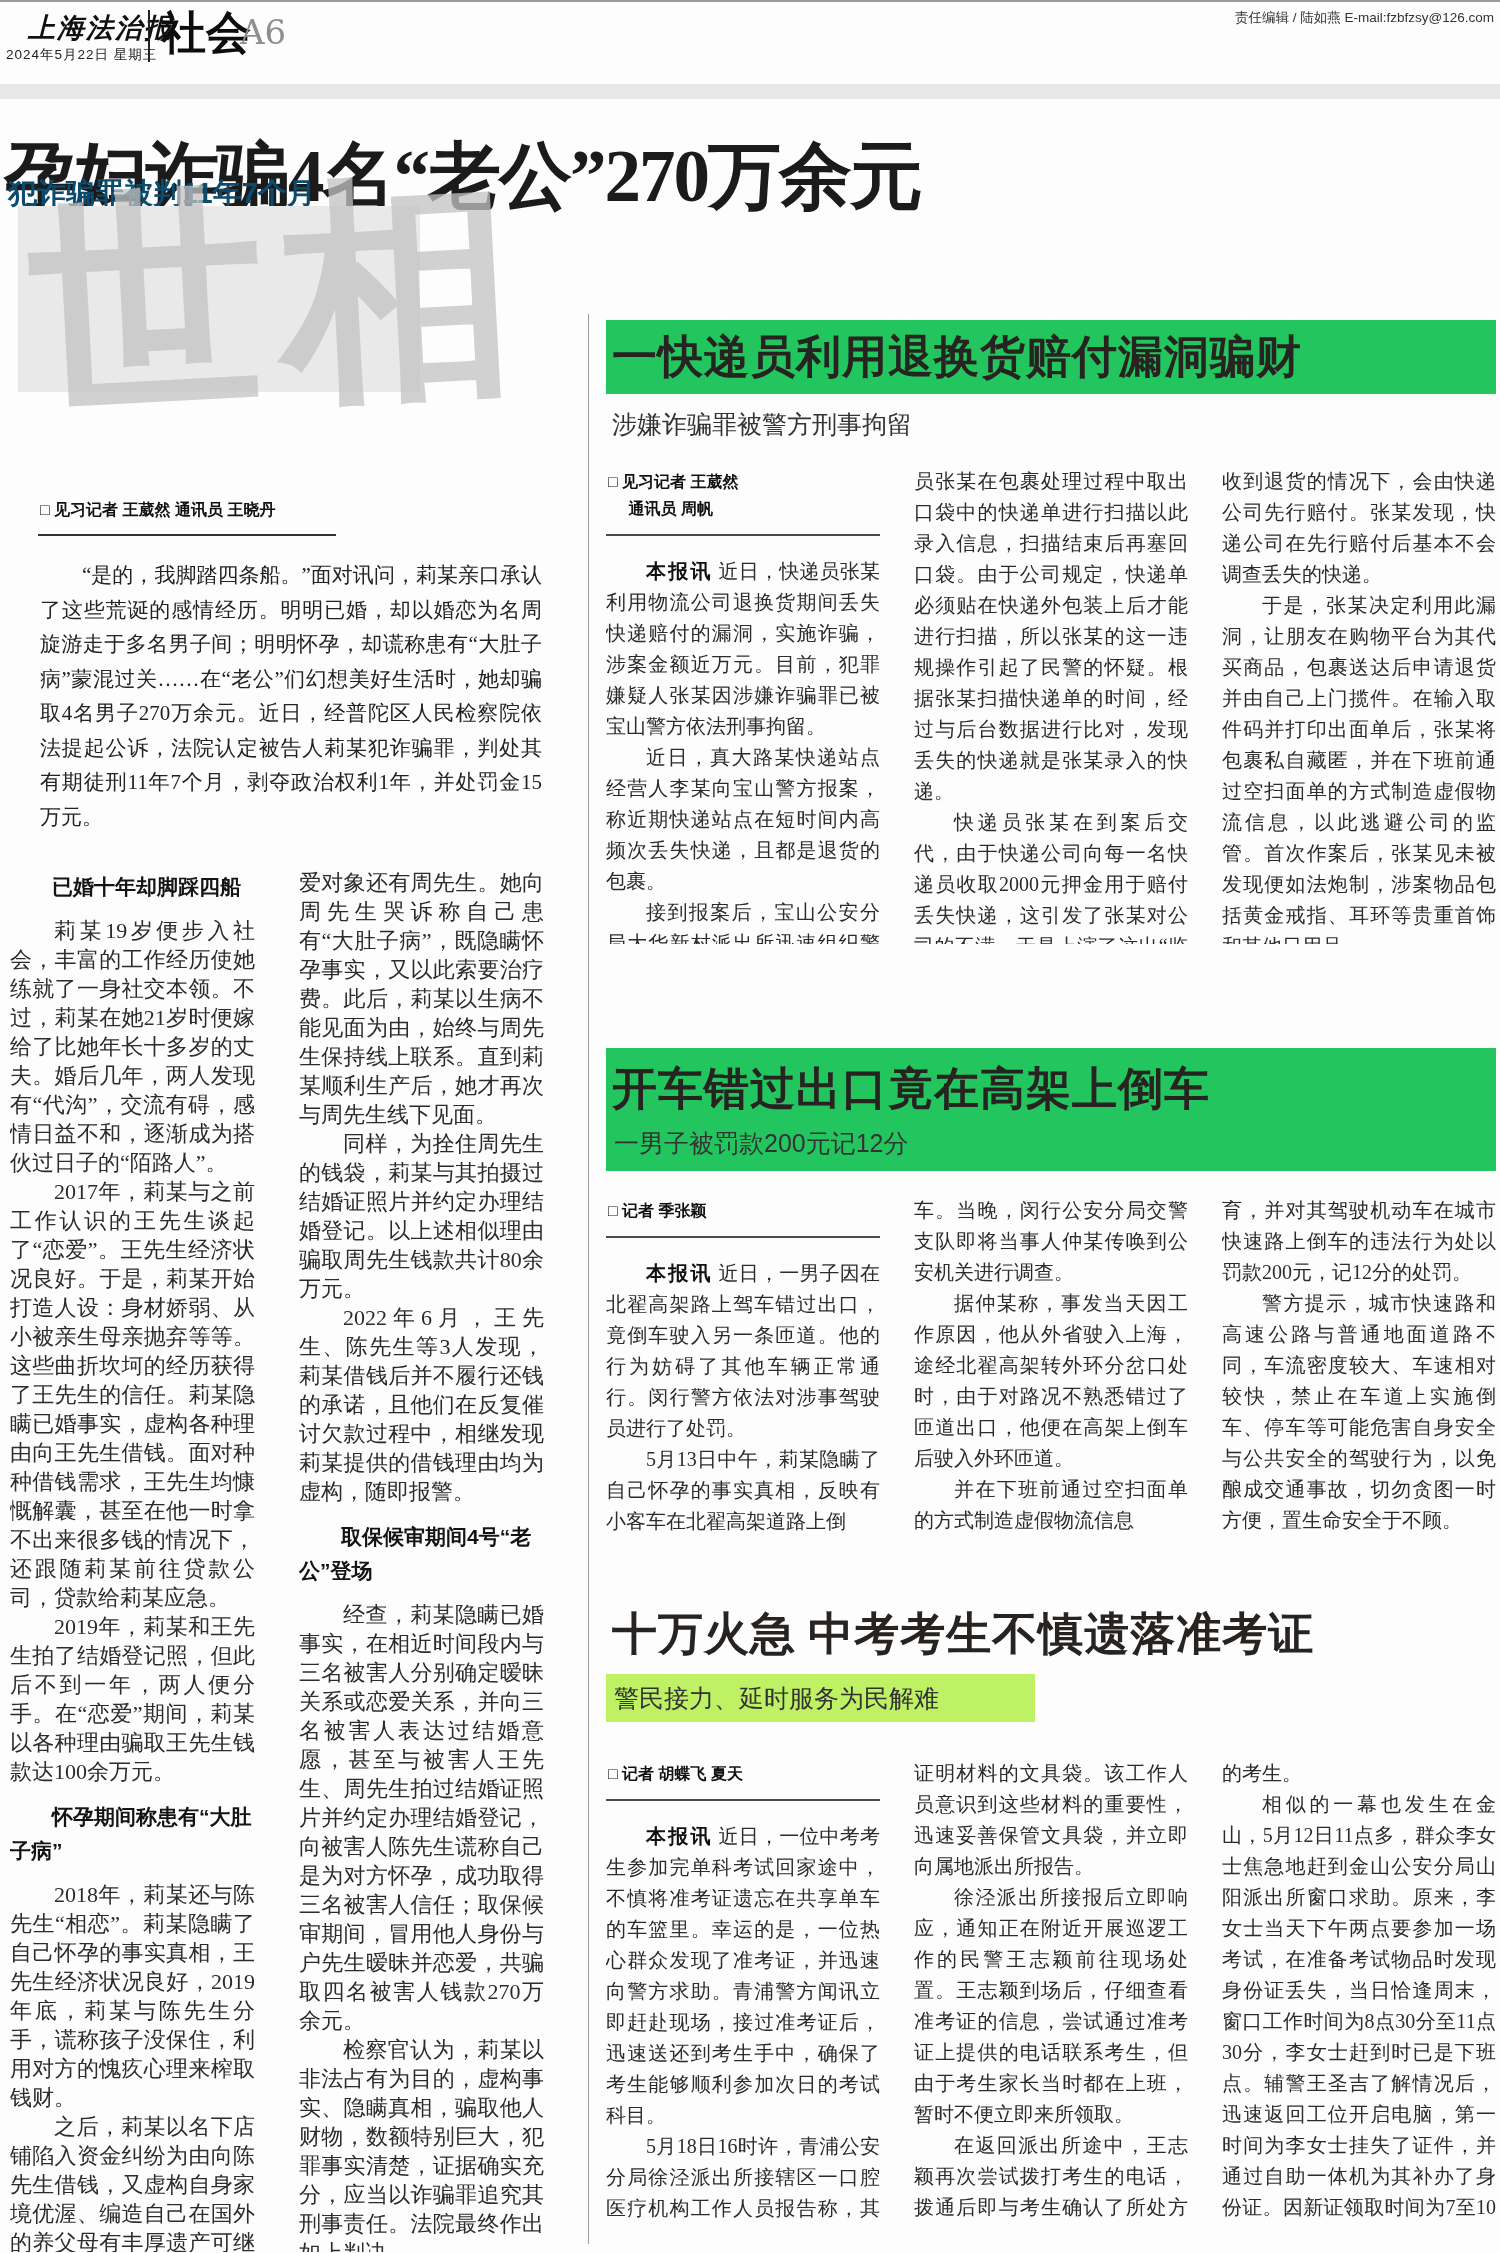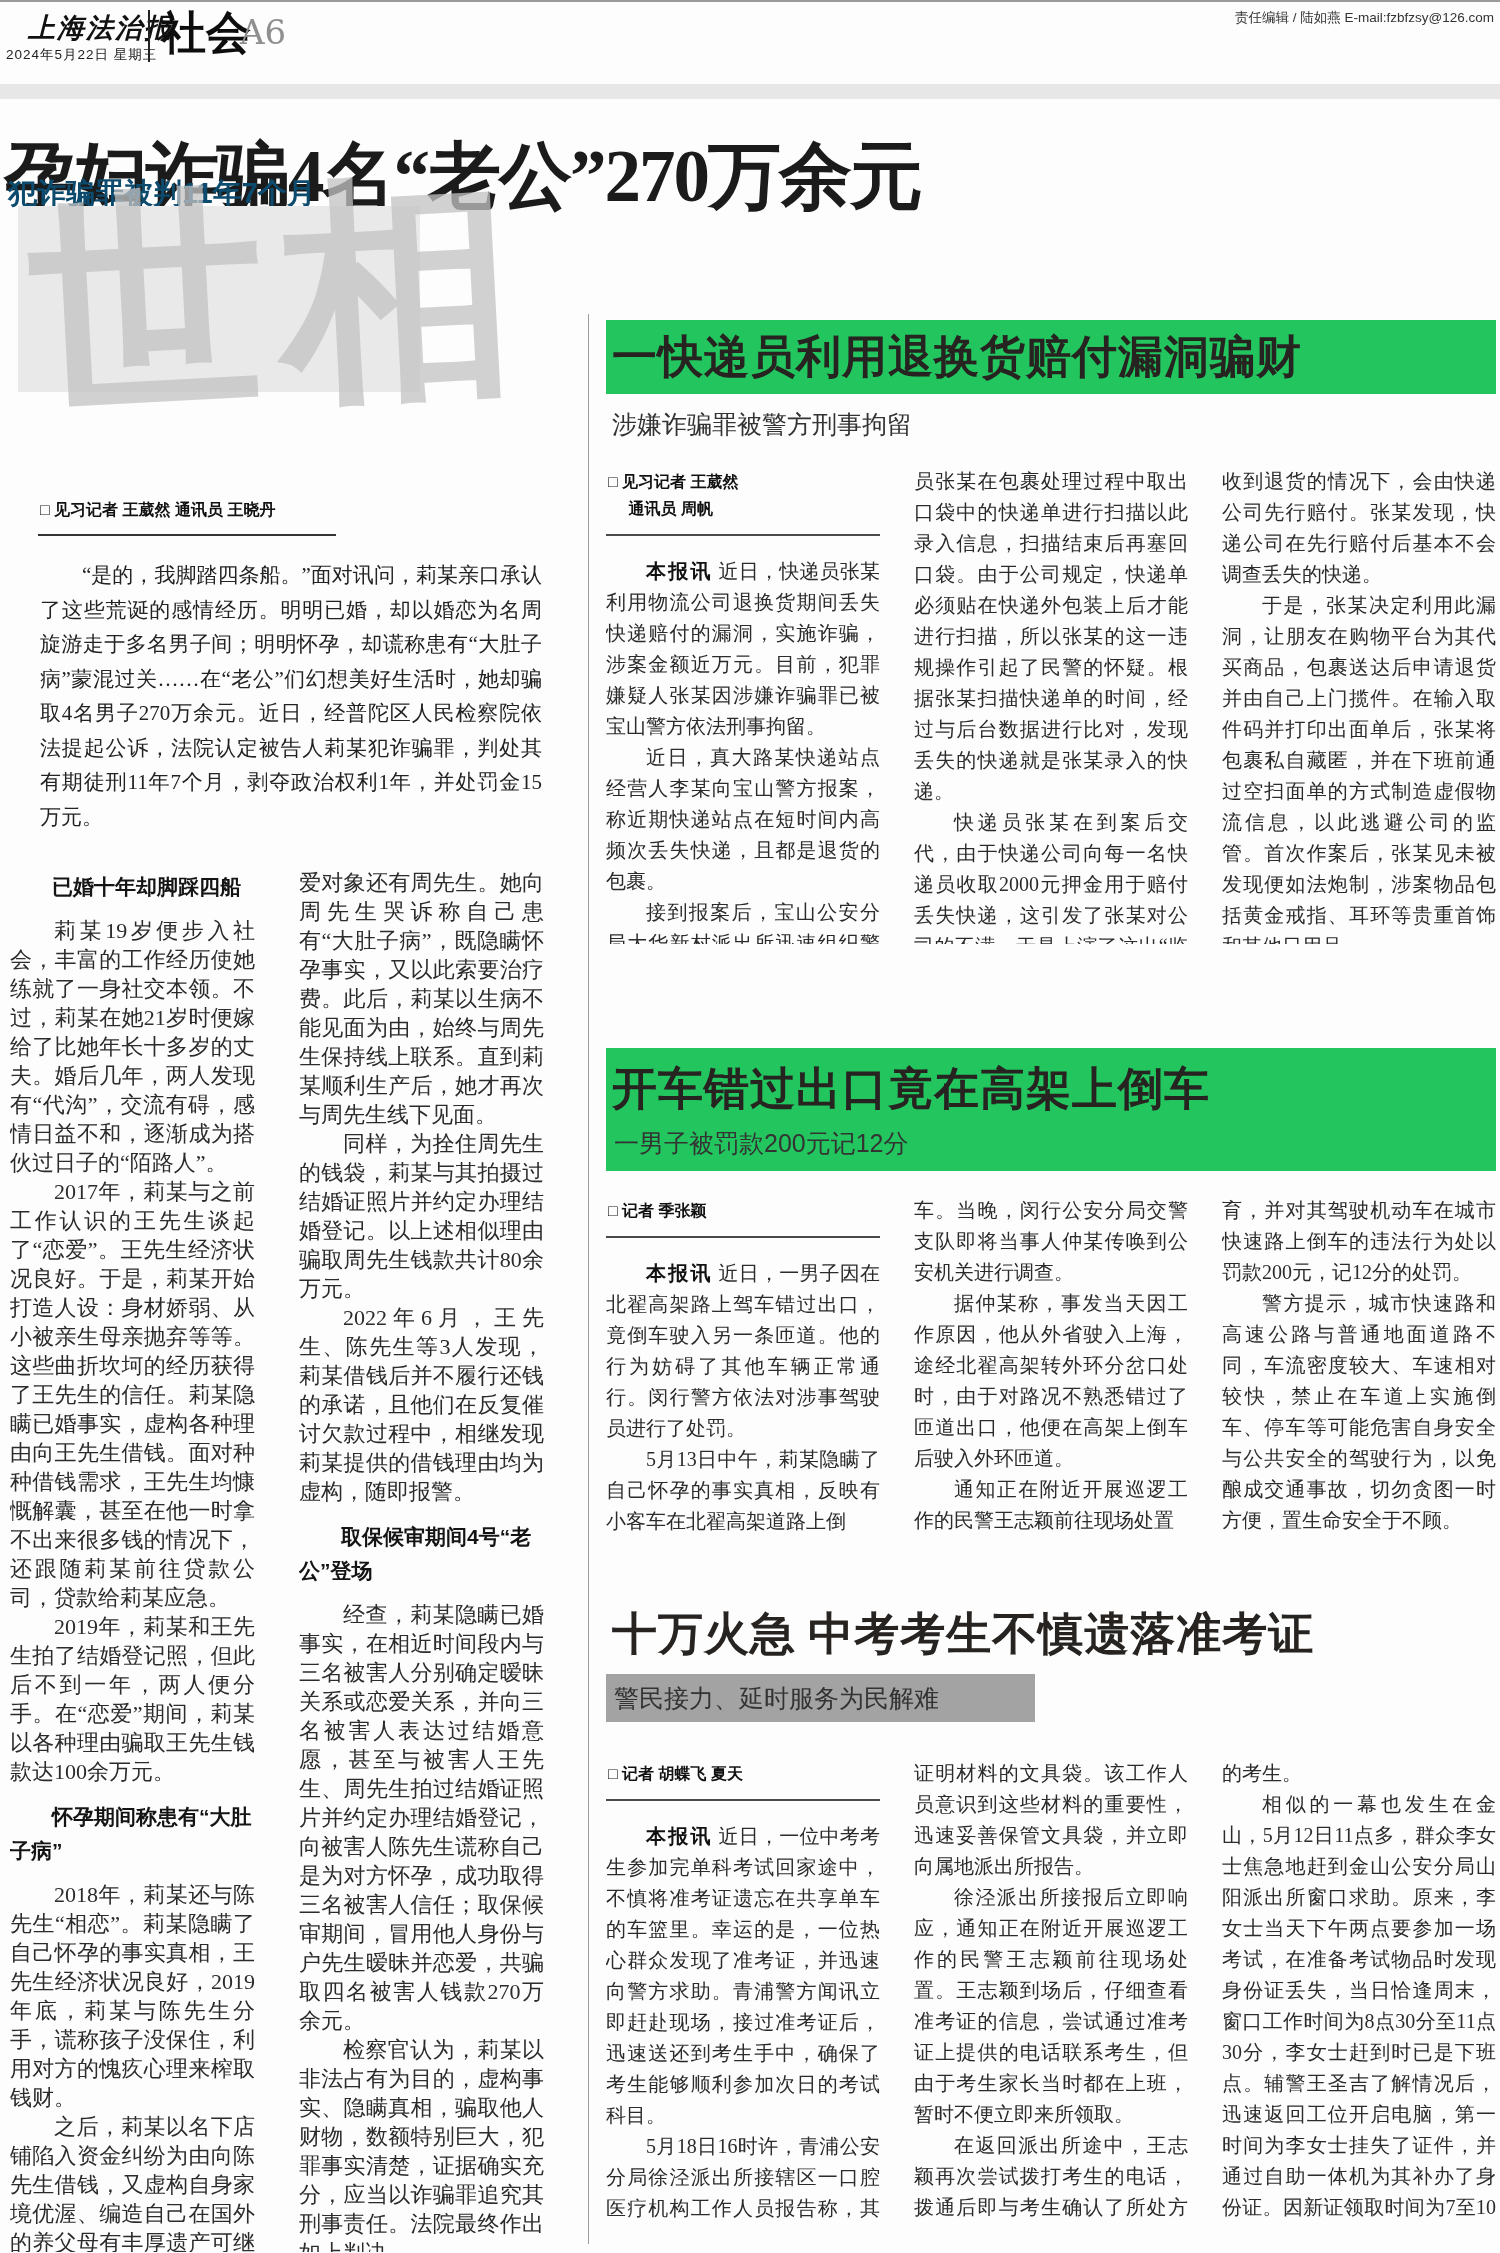--- a/index.html
+++ b/index.html
@@ -50,21 +50,21 @@
   .a1{top:318px;} .a2{top:1046px;} .a3{top:1600px;}
   .art-band{background:#22c55e;}
   .a1 .art-band{padding:9px 10px 9px 6px;}
   .a2 .art-band{padding:13px 10px 12px 6px;}
   .art-hl{margin:0;font-size:45px;line-height:56px;font-weight:900;color:#262321;
           letter-spacing:1px;font-family:"Liberation Serif",serif;white-space:nowrap;}
   .art-sub{margin:0;font:25px/32px "Liberation Sans",sans-serif;color:#333;}
   .a1 .art-sub{margin:14px 0 0 6px;}
   .a2 .art-sub{margin:10px 0 0 2px;}
   .a3 .art-hl{padding:4px 0 0 6px;}
-  .a3 .art-sub{display:inline-block;background:#a3a3a3;margin:12px 0 0 0;
+  .a3 .art-sub{display:inline-block;background:#bef264;margin:12px 0 0 0;
                padding:8px 96px 8px 8px;}
   .art-body{display:grid;grid-template-columns:repeat(3,1fr);column-gap:34px;overflow:hidden;}
   .a1 .art-body{margin-top:26px;height:478px;}
   .a2 .art-body{margin-top:24px;height:352px;}
   .a3 .art-body{margin-top:36px;height:468px;}
   .acol{overflow:hidden;}
   .acol p{margin:0;font-size:20px;line-height:31px;text-align:justify;
           text-indent:2em;color:#2b2b2b;}
   .col-byline{font:bold 16px/27px "Liberation Sans",sans-serif;color:#111;
           border-bottom:2px solid #4a4a4a;padding:2px 0 12px 2px;margin-bottom:20px;
@@ -149,21 +149,21 @@
     </div>
     <div class="art-body">
       <div class="acol">
         <div class="col-byline">□  记者  季张颖</div>
         <p><b class="lead-in">本报讯</b><span>近日，一男子因在北翟高架路上驾车错过出口，竟倒车驶入另一条匝道。他的行为妨碍了其他车辆正常通行。闵行警方依法对涉事驾驶员进行了处罚。</span></p>
         <p>5月13日中午，莉某隐瞒了自己怀孕的事实真相，反映有小客车在北翟高架道路上倒</p>
       </div>
       <div class="acol">
         <p class="noindent">车。当晚，闵行公安分局交警支队即将当事人仲某传唤到公安机关进行调查。</p>
         <p>据仲某称，事发当天因工作原因，他从外省驶入上海，途经北翟高架转外环分岔口处时，由于对路况不熟悉错过了匝道出口，他便在高架上倒车后驶入外环匝道。</p>
-        <p>通知正在附近开展巡逻工作的民警王志颖前往现场处置</p>
+        <p>并在下班前通过空扫面单的方式制造虚假物流信息</p>
       </div>
       <div class="acol">
         <p class="noindent">育，并对其驾驶机动车在城市快速路上倒车的违法行为处以罚款200元，记12分的处罚。</p>
         <p>警方提示，城市快速路和高速公路与普通地面道路不同，车流密度较大、车速相对较快，禁止在车道上实施倒车、停车等可能危害自身安全与公共安全的驾驶行为，以免酿成交通事故，切勿贪图一时方便，置生命安全于不顾。</p>
       </div>
     </div>
   </section>
 
   <section class="article a3">
     <h2 class="art-hl">十万火急  中考考生不慎遗落准考证</h2>

